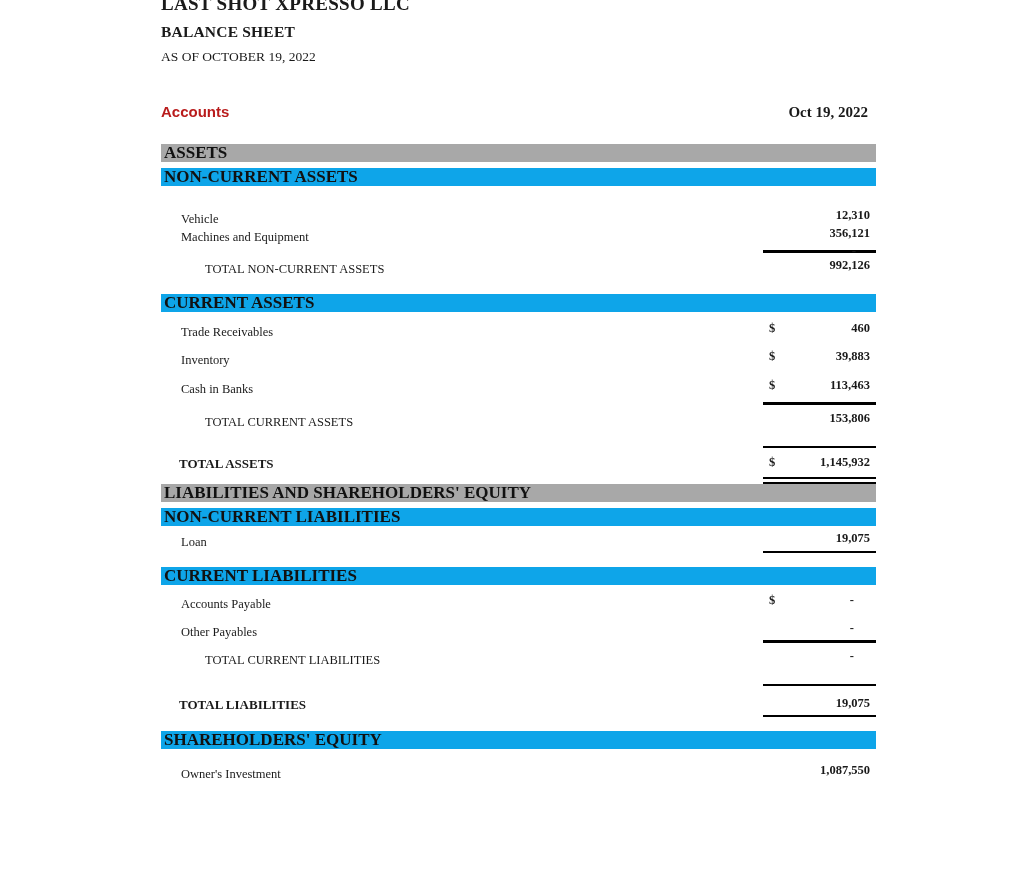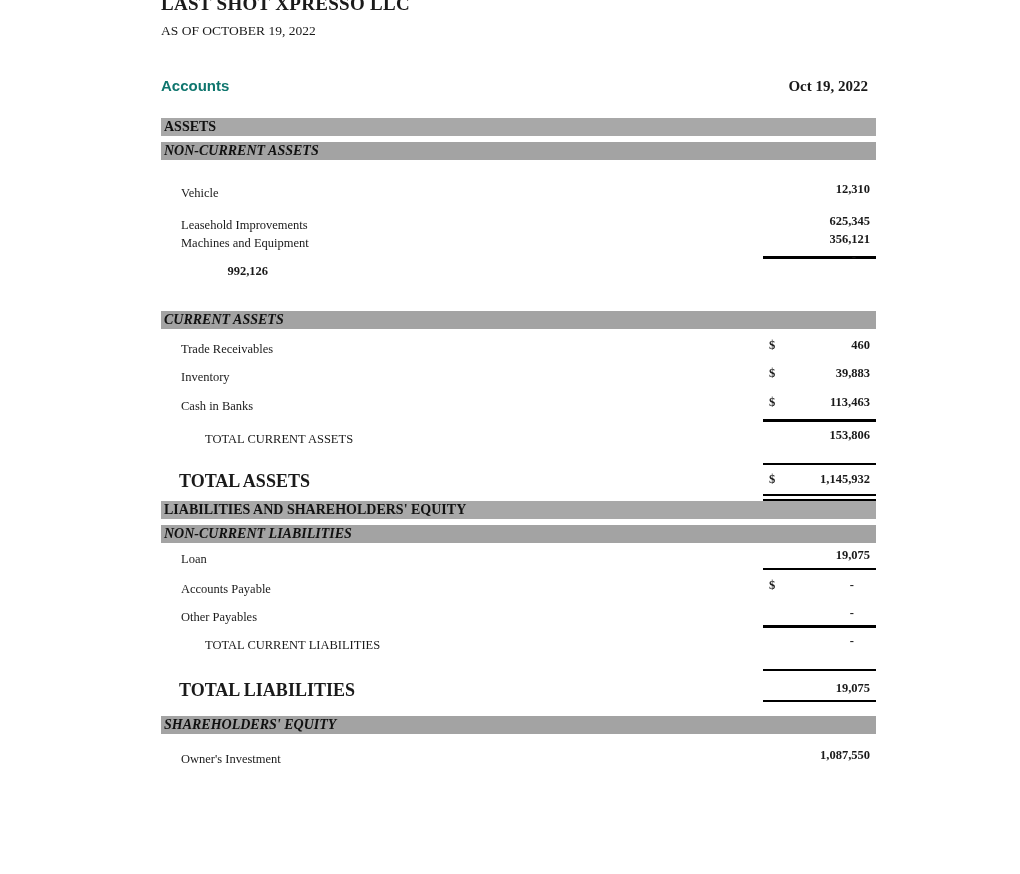--- a/index.html
+++ b/index.html
@@ -7,96 +7,91 @@
     position:relative; width:916px; height:874px; overflow:hidden;
     background:#ffffff; font-family:"Liberation Serif", serif; color:#1a1a1a;
   }
   .page { margin-left:161px; width:715px; }
 
   .company   { font-size:19px; font-weight:bold; line-height:20px; margin-top:-6px; letter-spacing:0.3px; }
   .rpt-title { font-size:15.5px; font-weight:bold; line-height:17px; margin-top:9px; letter-spacing:0.2px; }
   .as-of     { font-size:13.5px; line-height:15px; margin-top:9px; }
 
   .col-header { display:flex; justify-content:space-between; margin-top:39px; height:18px; line-height:18px; }
-  .accounts-h { font-family:"Liberation Sans", sans-serif; font-weight:bold; font-size:15px; color:#0f766e; }
+  .accounts-h { font-family:"Liberation Sans", sans-serif; font-weight:bold; font-size:15px; color:#b91c1c; }
   .date-h     { font-weight:bold; font-size:15px; padding-right:8px; }
 
-  .bar { height:18px; line-height:17px; font-weight:bold; font-size:14px; padding-left:3px; box-sizing:border-box; color:#111; }
+  .bar { height:18px; line-height:17px; font-weight:bold; font-size:17px; padding-left:3px; box-sizing:border-box; color:#111; }
   .bar.dark  { background:#a8a8a8; }
-  .bar.light { background:#a3a3a3;font-style:italic; }
+  .bar.light { background:#0ea5e9; }
 
   .li-row { display:flex; justify-content:space-between; height:18px; line-height:18px; font-size:12.5px; }
   .li-row.tall { height:20px; line-height:20px; }
   .li-label  { padding-left:20px; }
   .li-label.indent2 { padding-left:44px; }
-  .li-label.bold { font-weight:bold; font-size:18px; padding-left:18px; }
+  .li-label.bold { font-weight:bold; font-size:13px; padding-left:18px; }
 
   .li-amount { width:113px; box-sizing:border-box; display:flex; justify-content:space-between;
                padding:0 6px; font-weight:bold; font-size:12.5px; position:relative; top:-4px; }
   .li-amount.baseline { top:-2px; }
   .val.dash-val { padding-right:16px; }
 
   .rule-row { display:flex; justify-content:flex-end; }
   .rule { width:113px; position:relative; }
   .rule.thick { height:3px; background:#000; }
   .rule.thin  { height:2px;  background:#000; }
   .rule.dbl   { height:7px; border-top:2px solid #000; border-bottom:2px solid #000; box-sizing:border-box; background:transparent; }
   .peek-dash  { position:absolute; right:20px; bottom:2px; line-height:0; font-size:13px; font-weight:bold; }
 </style>
 </head>
 <body>
 
 <div class="viewport">
   <div class="page">
 
     <div class="company">LAST SHOT XPRESSO LLC</div>
+    <div class="rpt-title">BALANCE SHEET</div>
     <div class="as-of">AS OF OCTOBER 19, 2022</div>
 
     <div class="col-header">
       <span class="accounts-h">Accounts</span>
       <span class="date-h">Oct 19, 2022</span>
     </div>
 
     <div class="bar dark" style="margin-top:23px">ASSETS</div>
     <div class="bar light" style="margin-top:6px">NON-CURRENT ASSETS</div>
 
     <div class="li-row" style="margin-top:24px">
       <span class="li-label">Vehicle</span>
       <span class="li-amount">
         <span class="cur"></span>
         <span class="val">12,310</span>
-      </span>
-    </div>
-    <div class="li-row" style="margin-top:14px">
-      <span class="li-label">Leasehold Improvements</span>
-      <span class="li-amount">
-        <span class="cur"></span>
-        <span class="val">625,345</span>
       </span>
     </div>
     <div class="li-row" style="">
       <span class="li-label">Machines and Equipment</span>
       <span class="li-amount">
         <span class="cur"></span>
         <span class="val">356,121</span>
       </span>
     </div>
     <div class="rule-row" style="margin-top:4px">
       <div class="rule thick">
         <span class="peek-dash">-</span>
       </div>
     </div>
     <div class="li-row" style="margin-top:7px">
+      <span class="li-label indent2">TOTAL NON-CURRENT ASSETS</span>
       <span class="li-amount">
         <span class="cur"></span>
         <span class="val">992,126</span>
       </span>
     </div>
 
-    <div class="bar light" style="margin-top:27px">CURRENT ASSETS</div>
+    <div class="bar light" style="margin-top:16px">CURRENT ASSETS</div>
 
     <div class="li-row" style="margin-top:11px">
       <span class="li-label">Trade Receivables</span>
       <span class="li-amount">
         <span class="cur">$</span>
         <span class="val">460</span>
       </span>
     </div>
     <div class="li-row" style="margin-top:10px">
       <span class="li-label">Inventory</span>
@@ -144,20 +139,21 @@
       <span class="li-label">Loan</span>
       <span class="li-amount">
         <span class="cur"></span>
         <span class="val">19,075</span>
       </span>
     </div>
     <div class="rule-row" style="margin-top:0px">
       <div class="rule thin"></div>
     </div>
 
+    <div class="bar light" style="margin-top:14px">CURRENT LIABILITIES</div>
 
     <div class="li-row" style="margin-top:10px">
       <span class="li-label">Accounts Payable</span>
       <span class="li-amount">
         <span class="cur">$</span>
         <span class="val dash-val">-</span>
       </span>
     </div>
     <div class="li-row" style="margin-top:10px">
       <span class="li-label">Other Payables</span>

